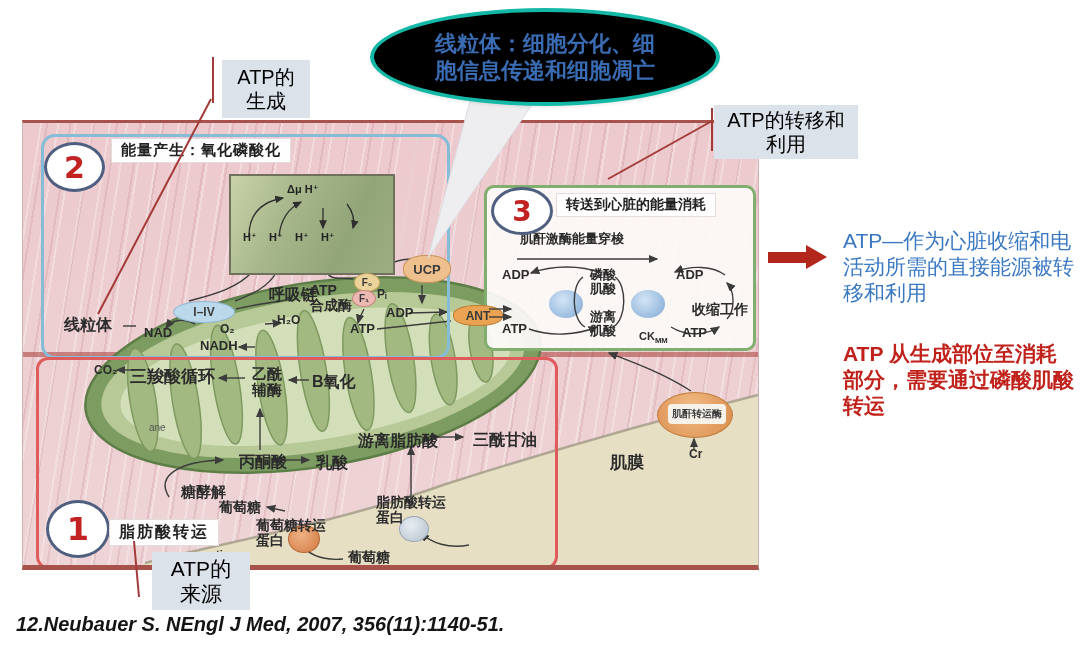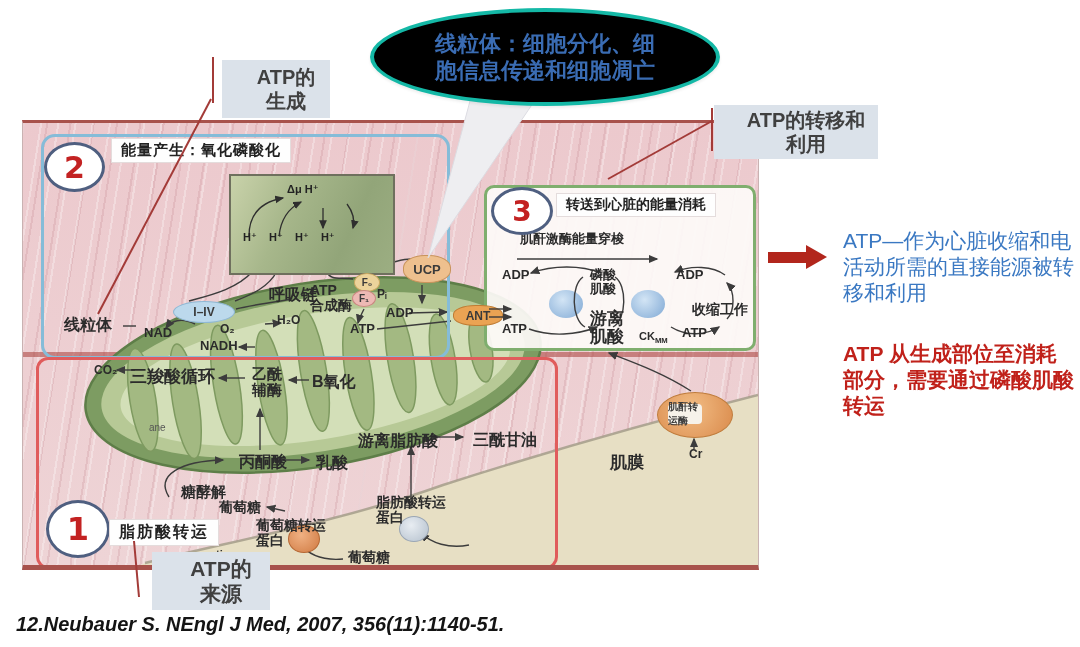--- a/index.html
+++ b/index.html
@@ -1,21 +1,21 @@
 <!DOCTYPE html>
 <html><head>
 <meta charset="utf-8">
 <style>
   html,body{margin:0;padding:0;background:#fff;font-family:"Liberation Sans","DejaVu Sans",sans-serif;}
   #stage{position:relative;width:1080px;height:647px;background:#fff;overflow:hidden;}
   .lbl{position:absolute;font-weight:bold;color:#2b2b2b;line-height:1.08;white-space:pre-line;z-index:8;}
   .chip{position:absolute;display:flex;align-items:center;justify-content:center;font-weight:bold;color:#3a3a3a;border-radius:50%;z-index:6;}
   .badge{position:absolute;background:#fff;border:3px solid #4f5f80;border-radius:50%;display:flex;align-items:center;justify-content:center;color:#c32222;font-weight:bold;z-index:9;font-family:"DejaVu Sans",sans-serif;}
   .wlabel{position:absolute;background:#fefefe;border:1px solid #e4dcdc;font-weight:bold;color:#222;padding:2px 9px;white-space:nowrap;z-index:9;}
-  .tag{position:absolute;background:#dbe2ea;color:#404040;font-weight:bold;text-align:center;white-space:pre-line;display:flex;align-items:center;justify-content:center;line-height:1.2;z-index:12;padding-left:20px;}
+  .tag{position:absolute;background:#dbe2ea;color:#000000;font-weight:normal;text-align:center;white-space:pre-line;display:flex;align-items:center;justify-content:center;line-height:1.2;z-index:12;}
   .note{position:absolute;white-space:pre-line;font-size:21px;line-height:26px;z-index:12;}
   #main-image{position:absolute;left:22px;top:120px;width:735px;height:442px;overflow:hidden;z-index:2;
     border-top:3px solid #a8524c;border-bottom:5px solid #a8524c;border-left:1px solid #c9b2b2;border-right:1px solid #c9b2b2;
     background:
       repeating-linear-gradient(99deg, rgba(255,255,255,.30) 0 2px, rgba(255,255,255,0) 2px 17px),
       repeating-linear-gradient(99deg, rgba(186,118,128,.20) 0 2px, rgba(186,118,128,0) 2px 23px),
       linear-gradient(#ecc9cd,#eed4d6);}
   .svglayer{position:absolute;left:0;top:0;z-index:2;pointer-events:none;}
   #svg-over{z-index:7;}
   #band{position:absolute;left:0;top:229px;width:735px;height:5px;background:rgba(168,62,56,.55);z-index:1;}
@@ -175,21 +175,21 @@
     <div class="badge" style="left:468px;top:64px;width:56px;height:42px;font-size:28px;">3</div>
     <div class="wlabel" style="left:533px;top:70px;font-size:14px;">转送到心脏的能量消耗</div>
     <div class="badge" style="left:23px;top:377px;width:58px;height:52px;font-size:32px;">1</div>
     <div class="wlabel" style="left:86px;top:396px;font-size:16px;letter-spacing:2px;">脂肪酸转运</div>
 
     <div class="lbl" style="left:497px;top:109px;font-size:13px;">肌酐激酶能量穿梭</div>
     <div class="lbl" style="left:479px;top:145px;font-size:13px;">ADP</div>
     <div class="lbl" style="left:479px;top:199px;font-size:13px;">ATP</div>
     <div class="lbl" style="left:567px;top:145px;font-size:13px;text-align:center;">磷酸
 肌酸</div>
-    <div class="lbl" style="left:567px;top:187px;font-size:17px;text-align:center;">游离
+    <div class="lbl" style="left:567px;top:187px;font-size:13px;text-align:center;">游离
 肌酸</div>
     <div class="lbl" style="left:616px;top:208px;font-size:11px;"><span>CK</span><sub>MM</sub></div>
     <div class="lbl" style="left:653px;top:145px;font-size:13px;">ADP</div>
     <div class="lbl" style="left:659px;top:203px;font-size:13px;">ATP</div>
     <div class="lbl" style="left:669px;top:179px;font-size:14px;">收缩工作</div>
     <div class="chip" style="left:526px;top:167px;width:34px;height:28px;background:radial-gradient(circle at 40% 35%,#d3e5f5,#7fa8d4);z-index:6;"></div>
     <div class="chip" style="left:608px;top:167px;width:34px;height:28px;background:radial-gradient(circle at 40% 35%,#d3e5f5,#7fa8d4);z-index:6;"></div>
 
     <div class="lbl" style="left:246px;top:163px;font-size:16px;">呼吸链</div>
     <div class="lbl" style="left:41px;top:193px;font-size:16px;">线粒体</div>
@@ -224,17 +224,17 @@
     <div class="chip" style="left:265px;top:402px;width:30px;height:26px;background:radial-gradient(circle at 40% 35%,#f0b183,#d07a42);border:1px solid #b56632;"></div>
     <div class="lbl" style="left:325px;top:427px;font-size:14px;">葡萄糖</div>
     <div class="lbl" style="left:353px;top:372px;font-size:14px;">脂肪酸转运
 蛋白</div>
     <div class="chip" style="left:376px;top:393px;width:28px;height:24px;background:radial-gradient(circle at 40% 35%,#e8edf2,#b4c0cd);border:1px solid #9aa6b5;"></div>
     <div class="lbl" style="left:126px;top:300px;font-size:10px;color:#555;font-weight:normal;">ane</div>
     <div class="lbl" style="left:193px;top:426px;font-size:11px;color:#333;">tion</div>
 
     <div class="lbl" style="left:587px;top:331px;font-size:17px;">肌膜</div>
     <div class="chip" style="left:634px;top:269px;width:74px;height:44px;background:radial-gradient(circle at 45% 35%,#f2bd85,#d9894a);border:1.5px solid #bf7c3c;z-index:6;"></div>
-    <div class="chip" style="left:645px;top:281px;width:34px;height:20px;background:#f6f2ea;border-radius:4px;font-size:10px;z-index:8;">肌酐转运酶</div>
+    <div class="chip" style="left:645px;top:281px;width:58px;height:20px;background:#f6f2ea;border-radius:4px;font-size:10px;z-index:8;">肌酐转运酶</div>
     <div class="lbl" style="left:666px;top:325px;font-size:12px;">Cr</div>
   </div>
 
 </div>
 
 </body></html>

